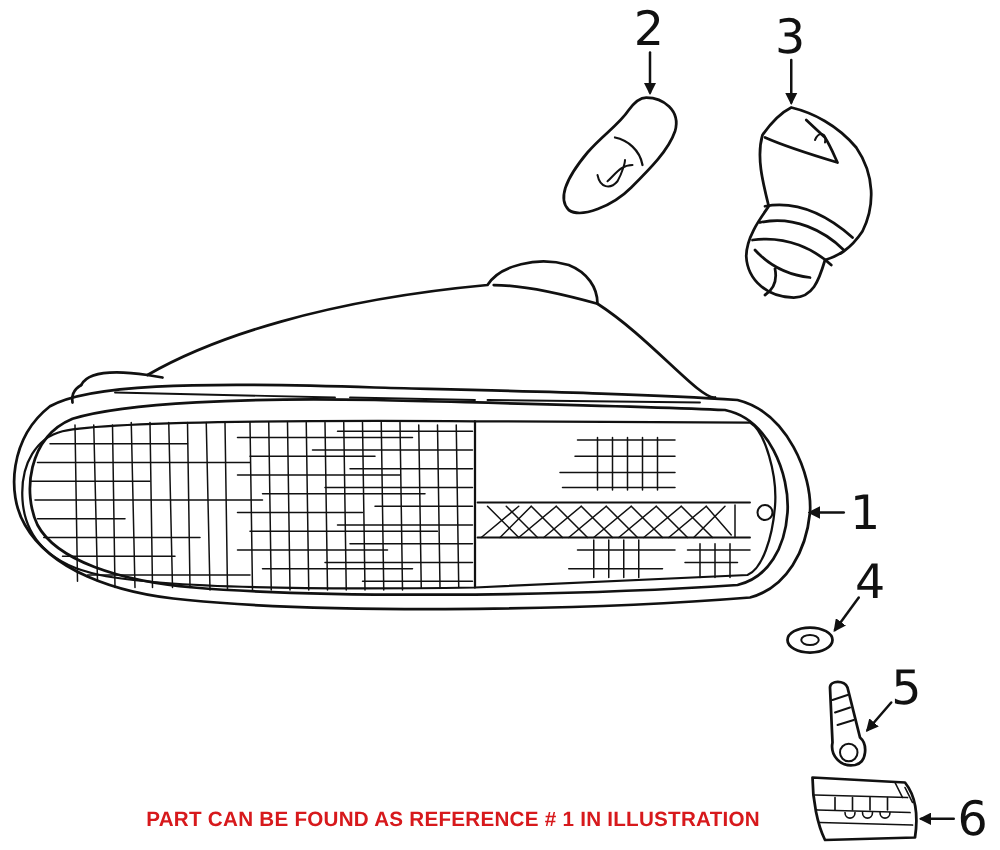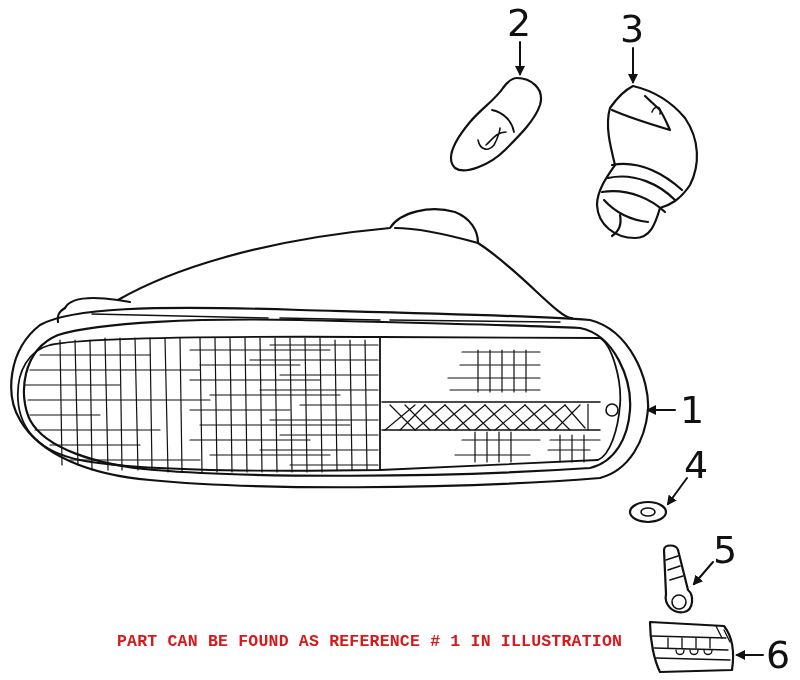--- a/index.html
+++ b/index.html
@@ -1,19 +1,19 @@
 <!DOCTYPE html>
 <html><head>
 <meta charset="utf-8">
 <style>
   html,body{margin:0;padding:0;background:#fff;}
   body{width:800px;height:680px;position:relative;overflow:hidden;font-family:"Liberation Sans",sans-serif;}
   #diagram{position:absolute;left:0;top:0;width:800px;height:680px;}
   .callout{position:absolute;font-family:"DejaVu Sans","Liberation Sans",sans-serif;font-size:38px;color:#111;line-height:1;}
-  .note{position:absolute;left:117px;top:632px;font-family:Liberation Mono, monospace;font-weight:bold;font-size:16.5px;letter-spacing:0.2px;white-space:nowrap;}
+  .note{position:absolute;left:117px;top:647px;font-family:Liberation Sans, sans-serif;font-weight:bold;font-size:16.5px;letter-spacing:0.2px;white-space:nowrap;}
 </style>
 </head>
 <body>
 
 <svg id="diagram" viewBox="0 0 800 680" xmlns="http://www.w3.org/2000/svg" fill="none" stroke="#111" stroke-width="2.2" stroke-linecap="round" stroke-linejoin="round">
   <defs>
     <marker id="ah" markerWidth="10" markerHeight="10" refX="8" refY="5" orient="auto" markerUnits="userSpaceOnUse">
       <path d="M0,0 L10,5 L0,10 Z" fill="#111" stroke="none"></path>
     </marker>
   </defs>

